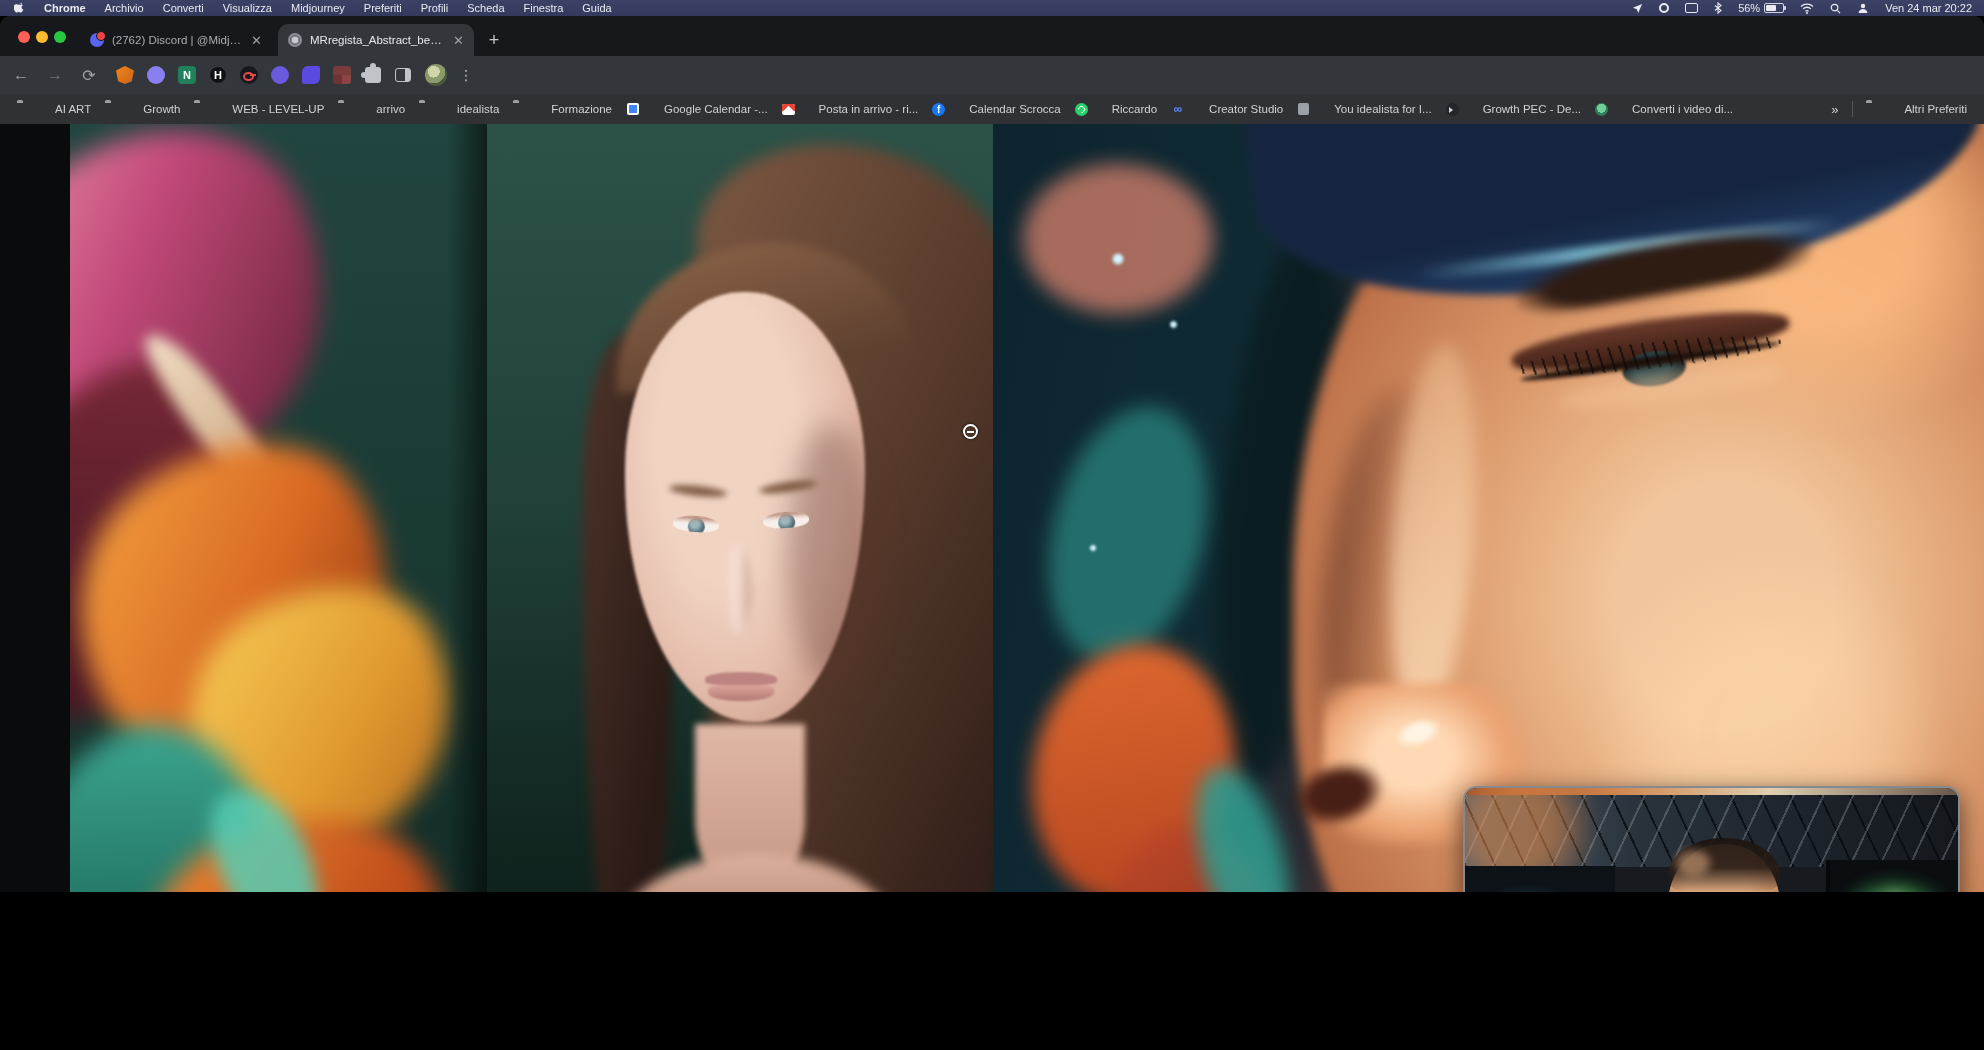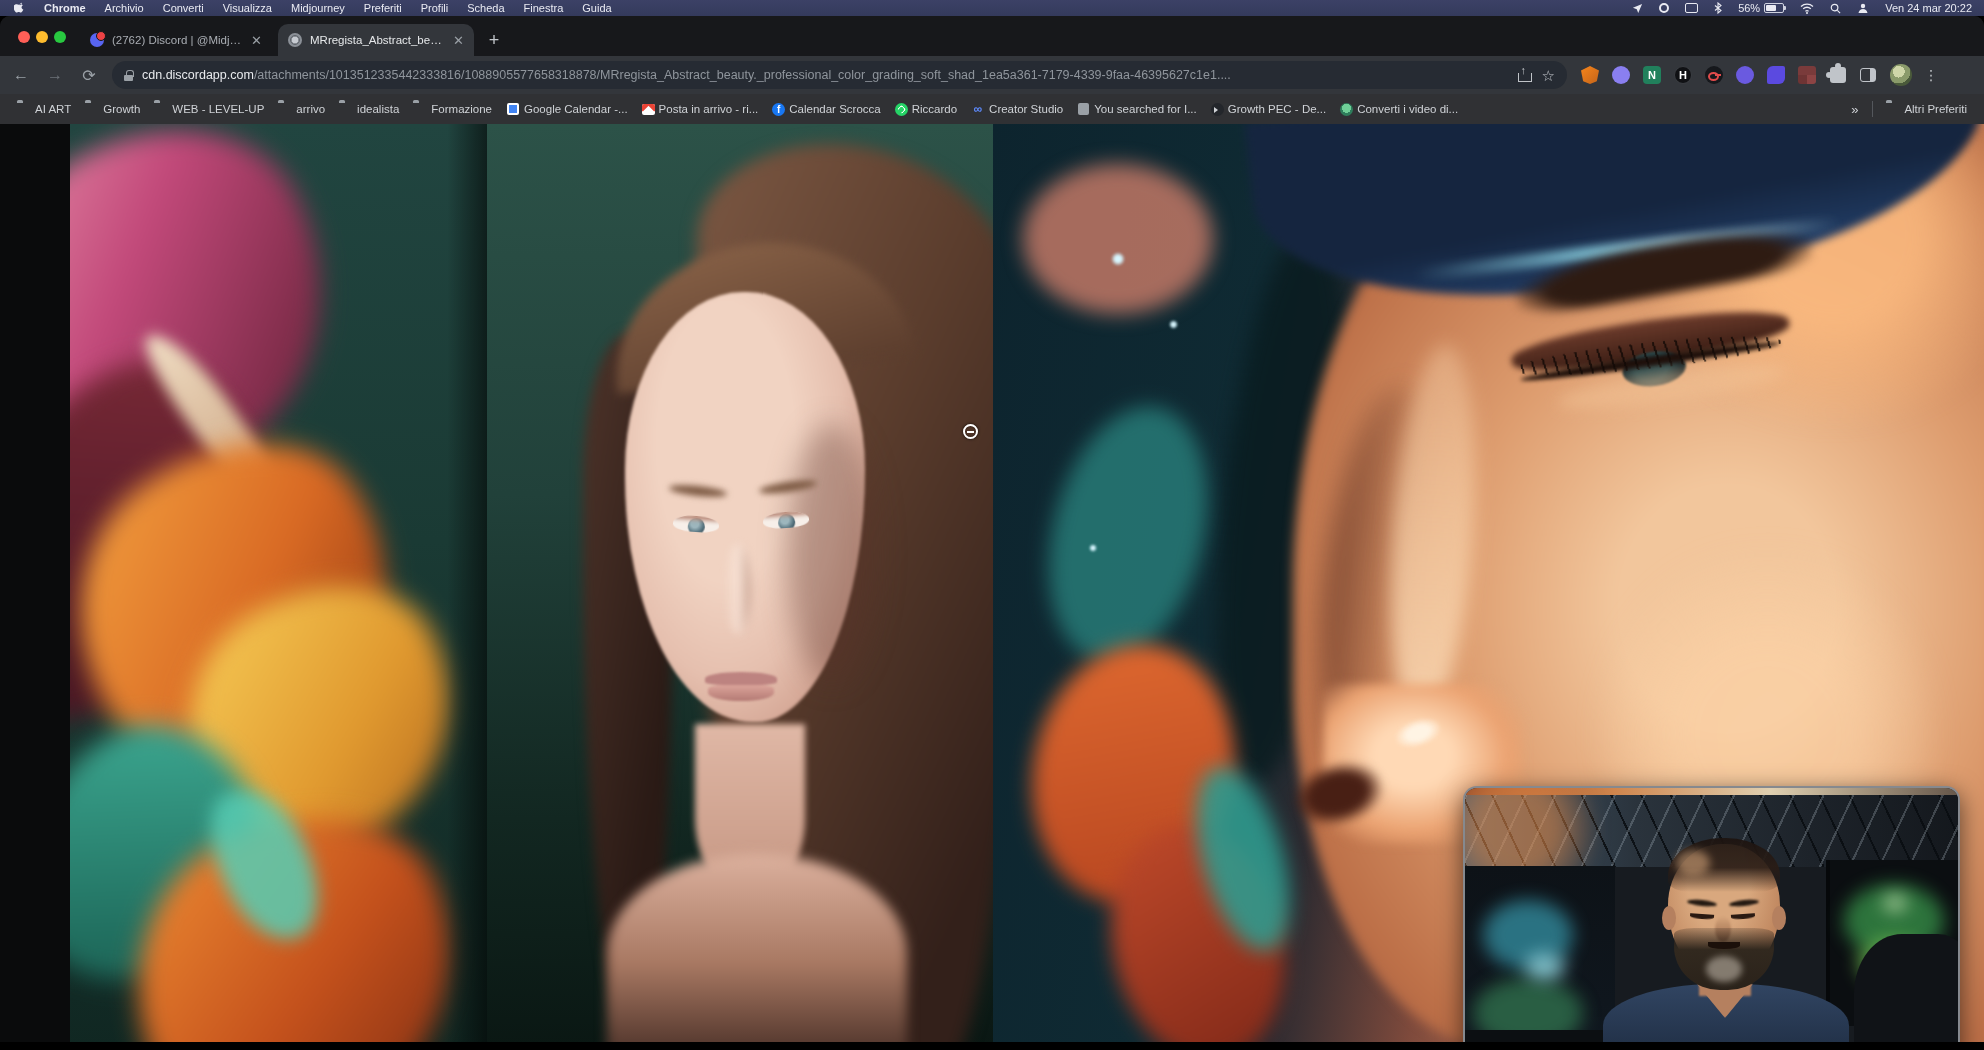--- a/index.html
+++ b/index.html
@@ -1,18 +1,18 @@
 <!DOCTYPE html>
 <html><head>
 <meta charset="utf-8">
 <style>
   * { margin:0; padding:0; box-sizing:border-box; }
   html,body { width:1984px; height:1050px; background:#000; overflow:hidden;
               font-family:"Liberation Sans", sans-serif; }
-  #screen { position:relative; width:1984px; height:1042px; background:#000; overflow:hidden; }
+  #screen { position:relative; width:1984px; height:892px; background:#000; overflow:hidden; }
 
   
   #menubar { position:absolute; top:0; left:0; width:100%; height:16px;
              background:linear-gradient(180deg,#3c4166,#343a5c);
              display:flex; align-items:center; color:#e9eaf2; font-size:11px; z-index:50; }
   .mb-left { display:flex; align-items:center; gap:19px; padding-left:14px; }
   .mb-item { cursor:default; white-space:nowrap; }
   .mb-app { font-weight:bold; }
   .apple-logo { width:11px; height:11px; display:inline-block; }
   .mb-right { margin-left:auto; display:flex; align-items:center; gap:16px; padding-right:12px; }
@@ -95,21 +95,21 @@
   .puzzle-icon::after { content:""; position:absolute; left:-4px; top:5px; width:6px; height:6px; background:#c0c4c9; border-radius:50%; }
   .sidepanel-icon { width:16px; height:14px; border:1.5px solid #c0c4c9; border-radius:3px; position:relative; margin-left:14px; cursor:pointer; }
   .sidepanel-icon::after { content:""; position:absolute; right:0; top:0; bottom:0; width:5px; background:#c0c4c9; }
   .avatar { width:22px; height:22px; border-radius:50%; margin-left:14px; cursor:pointer;
             background:radial-gradient(circle at 40% 35%, #cfd6a8 0 30%, #8a9a6a 30% 60%, #4a5a3a 60%); }
   .kebab { color:#c0c4c9; font-size:14px; margin:0 14px 0 12px; cursor:pointer; letter-spacing:0; }
 
   
   #bookmarksbar { position:absolute; top:78px; left:0; width:100%; height:30px; background:#303134;
                   display:flex; align-items:center; font-size:11.5px; color:#cfd2d6; padding:0 10px; }
-  .bm { display:flex; align-items:center; gap:4px; padding:3px 7px; border-radius:6px; cursor:pointer; white-space:nowrap; }
+  .bm { display:flex; align-items:center; gap:24px; padding:3px 7px; border-radius:6px; cursor:pointer; white-space:nowrap; }
   .bm-icon { width:14px; height:12px; flex:0 0 auto; position:relative; }
   .folder-glyph { width:13px; height:9px; background:#9aa0a6; border-radius:1.5px; position:relative; margin-top:2px; }
   .folder-glyph::before { content:""; position:absolute; top:-3px; left:0; width:6px; height:3px;
                           background:#9aa0a6; border-radius:1.5px 1.5px 0 0; }
   .ic-gcal { background:#fff; border-radius:2px; position:relative; width:12px; height:12px; margin:1px; }
   .ic-gcal::after { content:""; position:absolute; inset:2px; background:#4285f4; }
   .ic-gmail { background:#fff; border-radius:2px; width:13px; height:11px; margin-top:1px; position:relative; overflow:hidden; }
   .ic-gmail::before { content:""; position:absolute; left:-3px; top:-5px; width:9px; height:11px; background:#ea4335; transform:rotate(45deg); }
   .ic-gmail::after { content:""; position:absolute; right:-3px; top:-5px; width:9px; height:11px; background:#ea4335; transform:rotate(-45deg); }
   .ic-fb { background:#1877f2; border-radius:50%; width:13px; height:13px; color:#fff; font-size:10px; font-weight:bold;
@@ -393,27 +393,20 @@
       </div>
 
       <span class="newtab">+</span>
     </div>
 
     <div id="toolbar">
       <span class="nav-btn">←</span>
       <span class="nav-btn dim">→</span>
       <span class="nav-btn">⟳</span>
 
-      <div id="omnibox">
-        <span class="lock-icon"></span>
-        <span class="url-domain">cdn.discordapp.com</span>
-        <span class="url-path">/attachments/1013512335442333816/1088905577658318878/MRregista_Abstract_beauty._professional_color_grading_soft_shad_1ea5a361-7179-4339-9faa-46395627c1e1....</span>
-        <span class="omni-ic share-icon"></span>
-        <span class="omni-ic star-glyph">☆</span>
-      </div>
 
       <div id="ext-row">
         <span class="ext ext-fox"></span>
         <span class="ext ext-purple"></span>
         <span class="ext ext-notion">N</span>
         <span class="ext ext-hub">H</span>
         <span class="ext ext-key"></span>
         <span class="ext ext-violet"></span>
         <span class="ext ext-indigo"></span>
         <span class="ext ext-grid"></span>
@@ -464,21 +457,21 @@
       <span class="bm">
         <span class="ic-wa"></span>
         <span>Riccardo</span>
       </span>
       <span class="bm">
         <span class="ic-cs">∞</span>
         <span>Creator Studio</span>
       </span>
       <span class="bm">
         <span class="ic-page"></span>
-        <span>You searched for I...</span>
+        <span>You idealista for I...</span>
       </span>
       <span class="bm">
         <span class="ic-webmail"></span>
         <span>Growth PEC - De...</span>
       </span>
       <span class="bm">
         <span class="ic-conv"></span>
         <span>Converti i video di...</span>
       </span>
       <span class="bm-spacer"></span>

